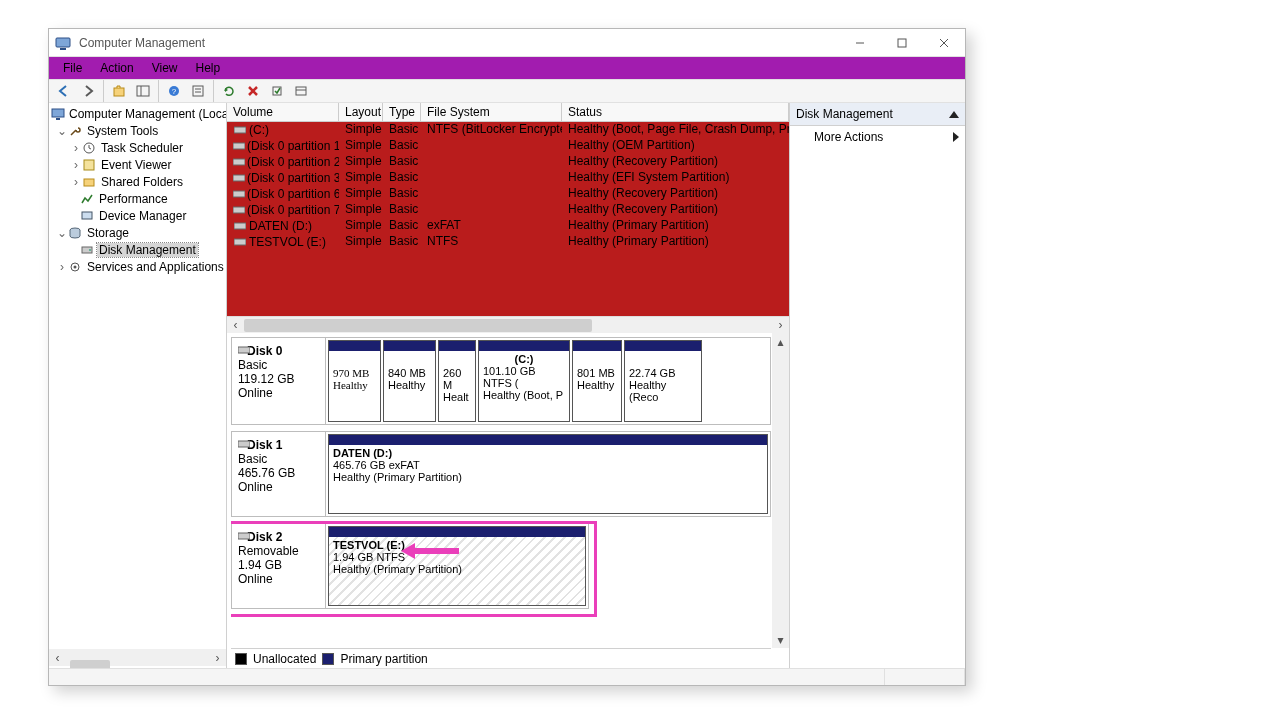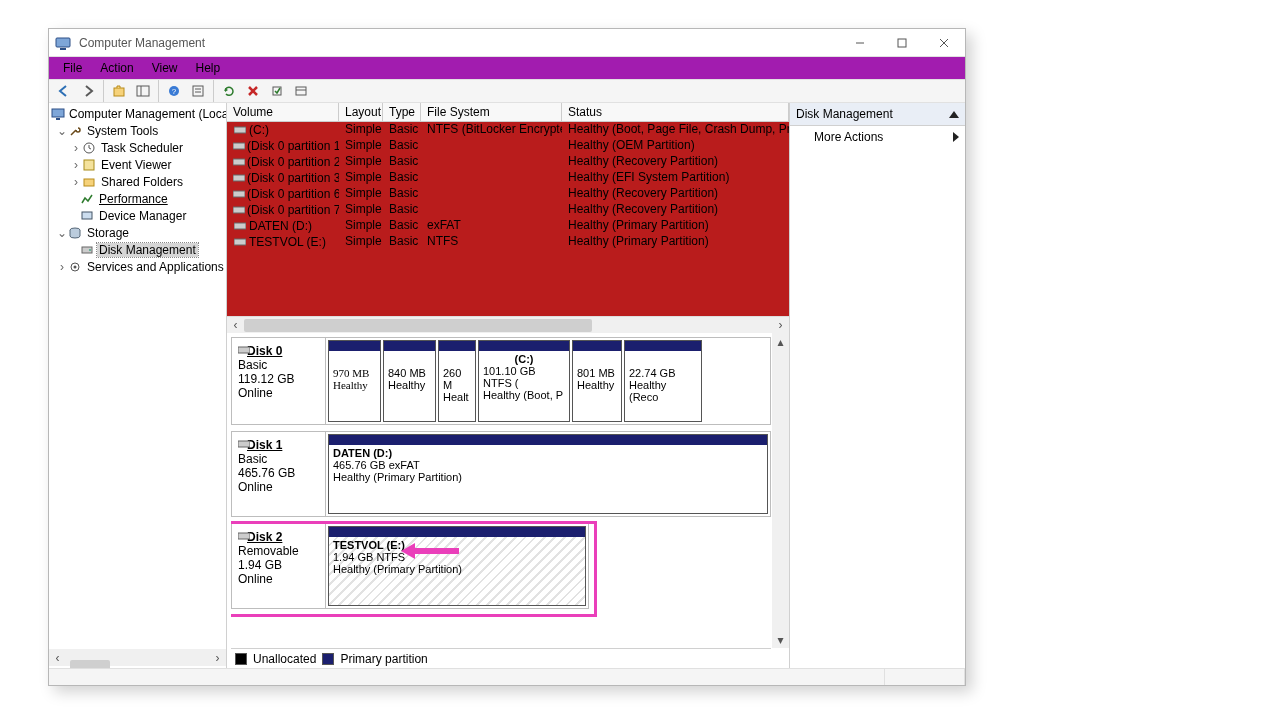--- a/index.html
+++ b/index.html
@@ -66,21 +66,21 @@
   
   .graphical { flex:1; position:relative; background:#fff; }
   .diskscroll { position:absolute; top:0; right:0; bottom:20px; width:17px; background:#f0f0f0; display:flex; flex-direction:column; align-items:center; }
   .diskscroll .arrow { height:17px; width:17px; display:flex; align-items:center; justify-content:center; color:#555; }
   .diskscroll .track { flex:1; width:17px; }
   .diskpane { position:absolute; top:4px; left:4px; right:18px; bottom:20px; overflow:hidden; }
   .disk { border:1px solid #bdbdbd; margin-bottom:6px; display:flex; height:88px; }
   .dinfo { width:94px; border-right:1px solid #bdbdbd; padding:6px; position:relative; }
   .dinfo .diskicon { position:absolute; left:6px; top:6px; }
   .dinfo .diskicon svg { width:12px; height:10px; }
-  .dinfo .dname { font-weight:700; padding-left:9px;text-decoration:underline; }
+  .dinfo .dname { font-weight:700; padding-left:9px; }
   .dparts { flex:1; display:flex; padding:2px; gap:2px; }
   .part { border:1px solid #555; display:flex; flex-direction:column; font-size:11px; min-width:0; }
   .part .cap { height:10px; background:#1b1f6e; }
   .part .body { padding:2px 4px; flex:1;}
   .part.hatched .body {
     background: repeating-linear-gradient(135deg, #fff, #fff 5px, #e2e2e2 5px, #e2e2e2 7px);
   }
   .legend { position:absolute; left:4px; right:18px; bottom:0; height:20px; display:flex; align-items:center; gap:6px; border-top:1px solid #d0d0d0; padding:0 4px; background:#fff;}
   .swatch { width:12px; height:12px; border:1px solid #555; }
   .sw-black { background:#000; }
@@ -258,21 +258,21 @@
         </div>
         <div class="node" style="padding-left:22px;">
           <span class="tw">›</span>
           <span class="ticon">
                 <svg viewBox="0 0 14 14">
                   <rect x="2" y="4" width="10" height="7" fill="#f6d27a" stroke="#b88b1a"></rect>
                 </svg>
               </span>
           <span class="lbl">Shared Folders</span>
         </div>
-        <div class="node" style="padding-left:30px;text-decoration:underline;">
+        <div class="node" style="padding-left:30px;">
           <span class="ticon">
                 <svg viewBox="0 0 14 14">
                   <path d="M2 11 L5 6 L8 9 L12 3" fill="none" stroke="#2d7b2d" stroke-width="1.5"></path>
                 </svg>
               </span>
           <span class="lbl">Performance</span>
         </div>
         <div class="node" style="padding-left:30px;">
           <span class="ticon">
                 <svg viewBox="0 0 14 14">

